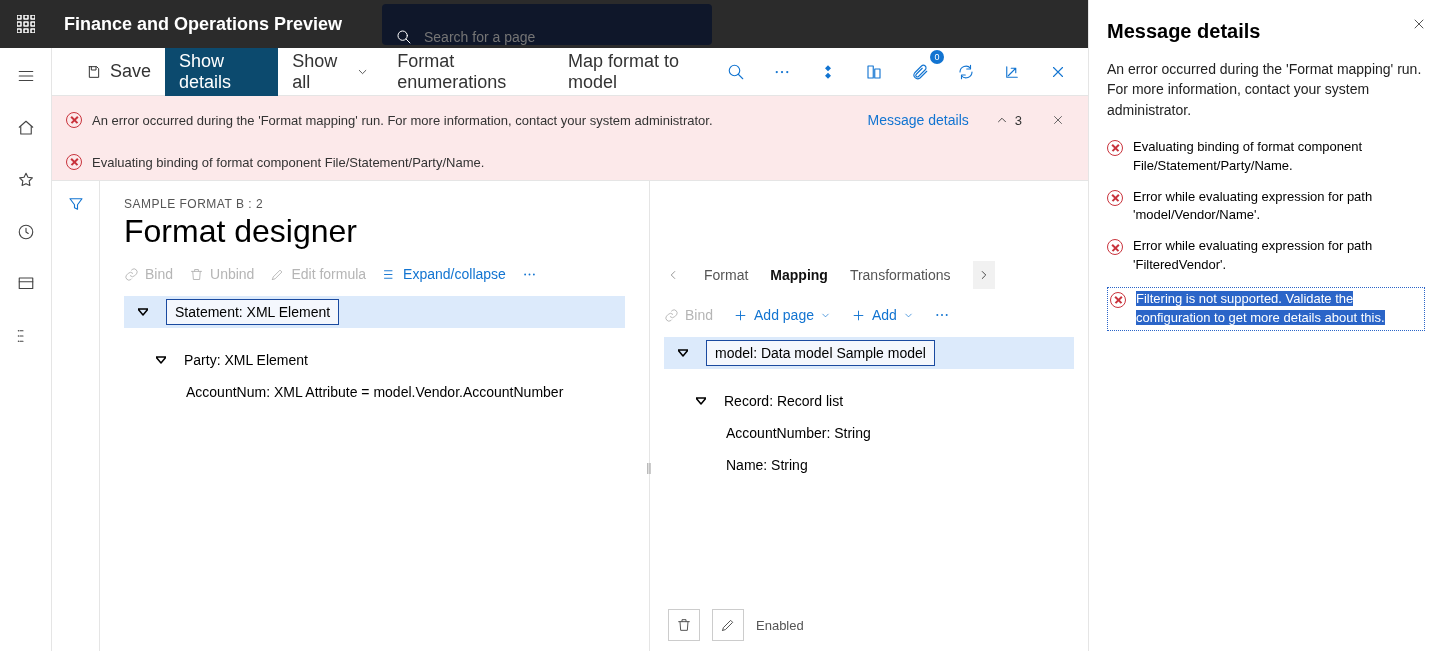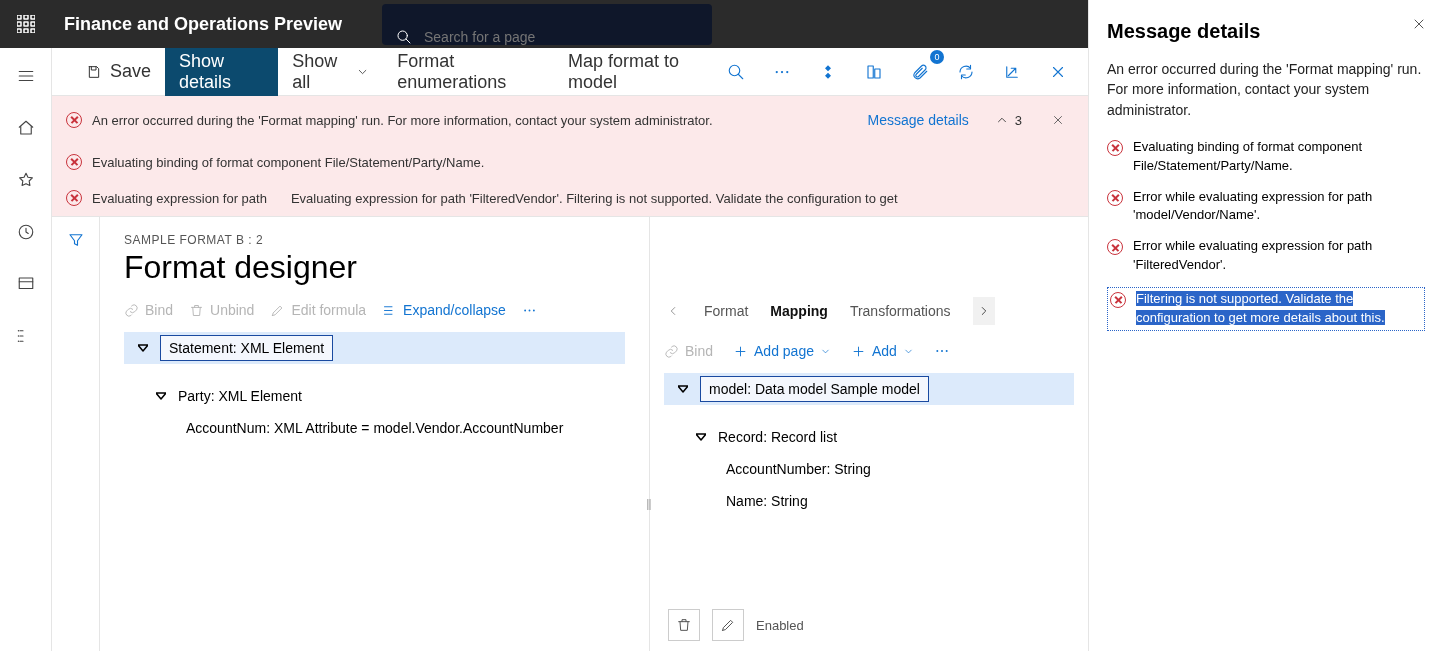--- a/index.html
+++ b/index.html
@@ -57,21 +57,21 @@
     .left-pane { flex: 0 0 550px; padding: 16px 24px; border-right: 1px solid #e5e5e5; position: relative; }
     .crumb { font-size: 12px; color: #555; letter-spacing: 0.5px; }
     .page-title { font-size: 32px; font-weight: 400; margin-top: 2px; margin-bottom: 16px; }
 
     .toolbar { display: flex; align-items: center; gap: 16px; margin-bottom: 14px; }
     .tb-btn { display: flex; align-items: center; gap: 6px; font-size: 14px; cursor: pointer; }
     .tb-btn.disabled { color: #b5b5b5; }
     .tb-btn.primary { color: #1274D1; font-weight: 400; }
     .tb-btn svg { width: 15px; height: 15px; }
 
-    .tree-node { display: flex; align-items: center; gap: 8px; font-size: 14px; height: 32px; }
+    .tree-node { display: flex; align-items: center; gap: 14px; font-size: 14px; height: 32px; }
     .tree-node .chev { cursor: pointer; width: 14px; display: flex; }
     .tree-node .chev svg { width: 10px; height: 10px; }
     .row-sel { background: #DCEAFB; }
     .box-sel { border: 1px solid #1a4aa0; padding: 4px 8px; background:#f4f7fd;}
     .ind1 { padding-left: 14px; }
     .ind2 { padding-left: 32px; margin-top: 16px; }
     .ind3 { padding-left: 62px; }
 
     .right-pane { flex: 1; display: flex; flex-direction: column; padding: 16px 0 0 0; position: relative; }
     .tabs-row { display: flex; align-items: center; gap: 22px; padding: 0 14px; margin-top: 64px; margin-bottom: 10px;}
@@ -285,25 +285,20 @@
       <div class="icon-btn" style="color:#555; margin-left:10px;">
           <svg viewBox="0 0 24 24" width="14" height="14">
             <path d="M6 6l12 12M6 18L18 6"></path>
           </svg>
         </div>
     </div>
     <div class="msg-bar">
       <div class="err-circle"></div>
       <span>Evaluating binding of format component File/Statement/Party/Name.</span>
     </div>
-    <div class="msg-bar truncated">
-      <div class="err-circle"></div>
-      <span class="trunc-label">Evaluating expression for path</span>
-      <span class="trunc-full">Evaluating expression for path 'FilteredVendor'. Filtering is not supported. Validate the configuration to get</span>
-    </div>
   </div>
 
   <div class="body-split">
     <div class="filter-col">
       <svg viewBox="0 0 24 24">
           <path d="M4 5h16l-6 8v6l-4-2v-4L4 5z"></path>
         </svg>
     </div>
 
     <div class="left-pane">

